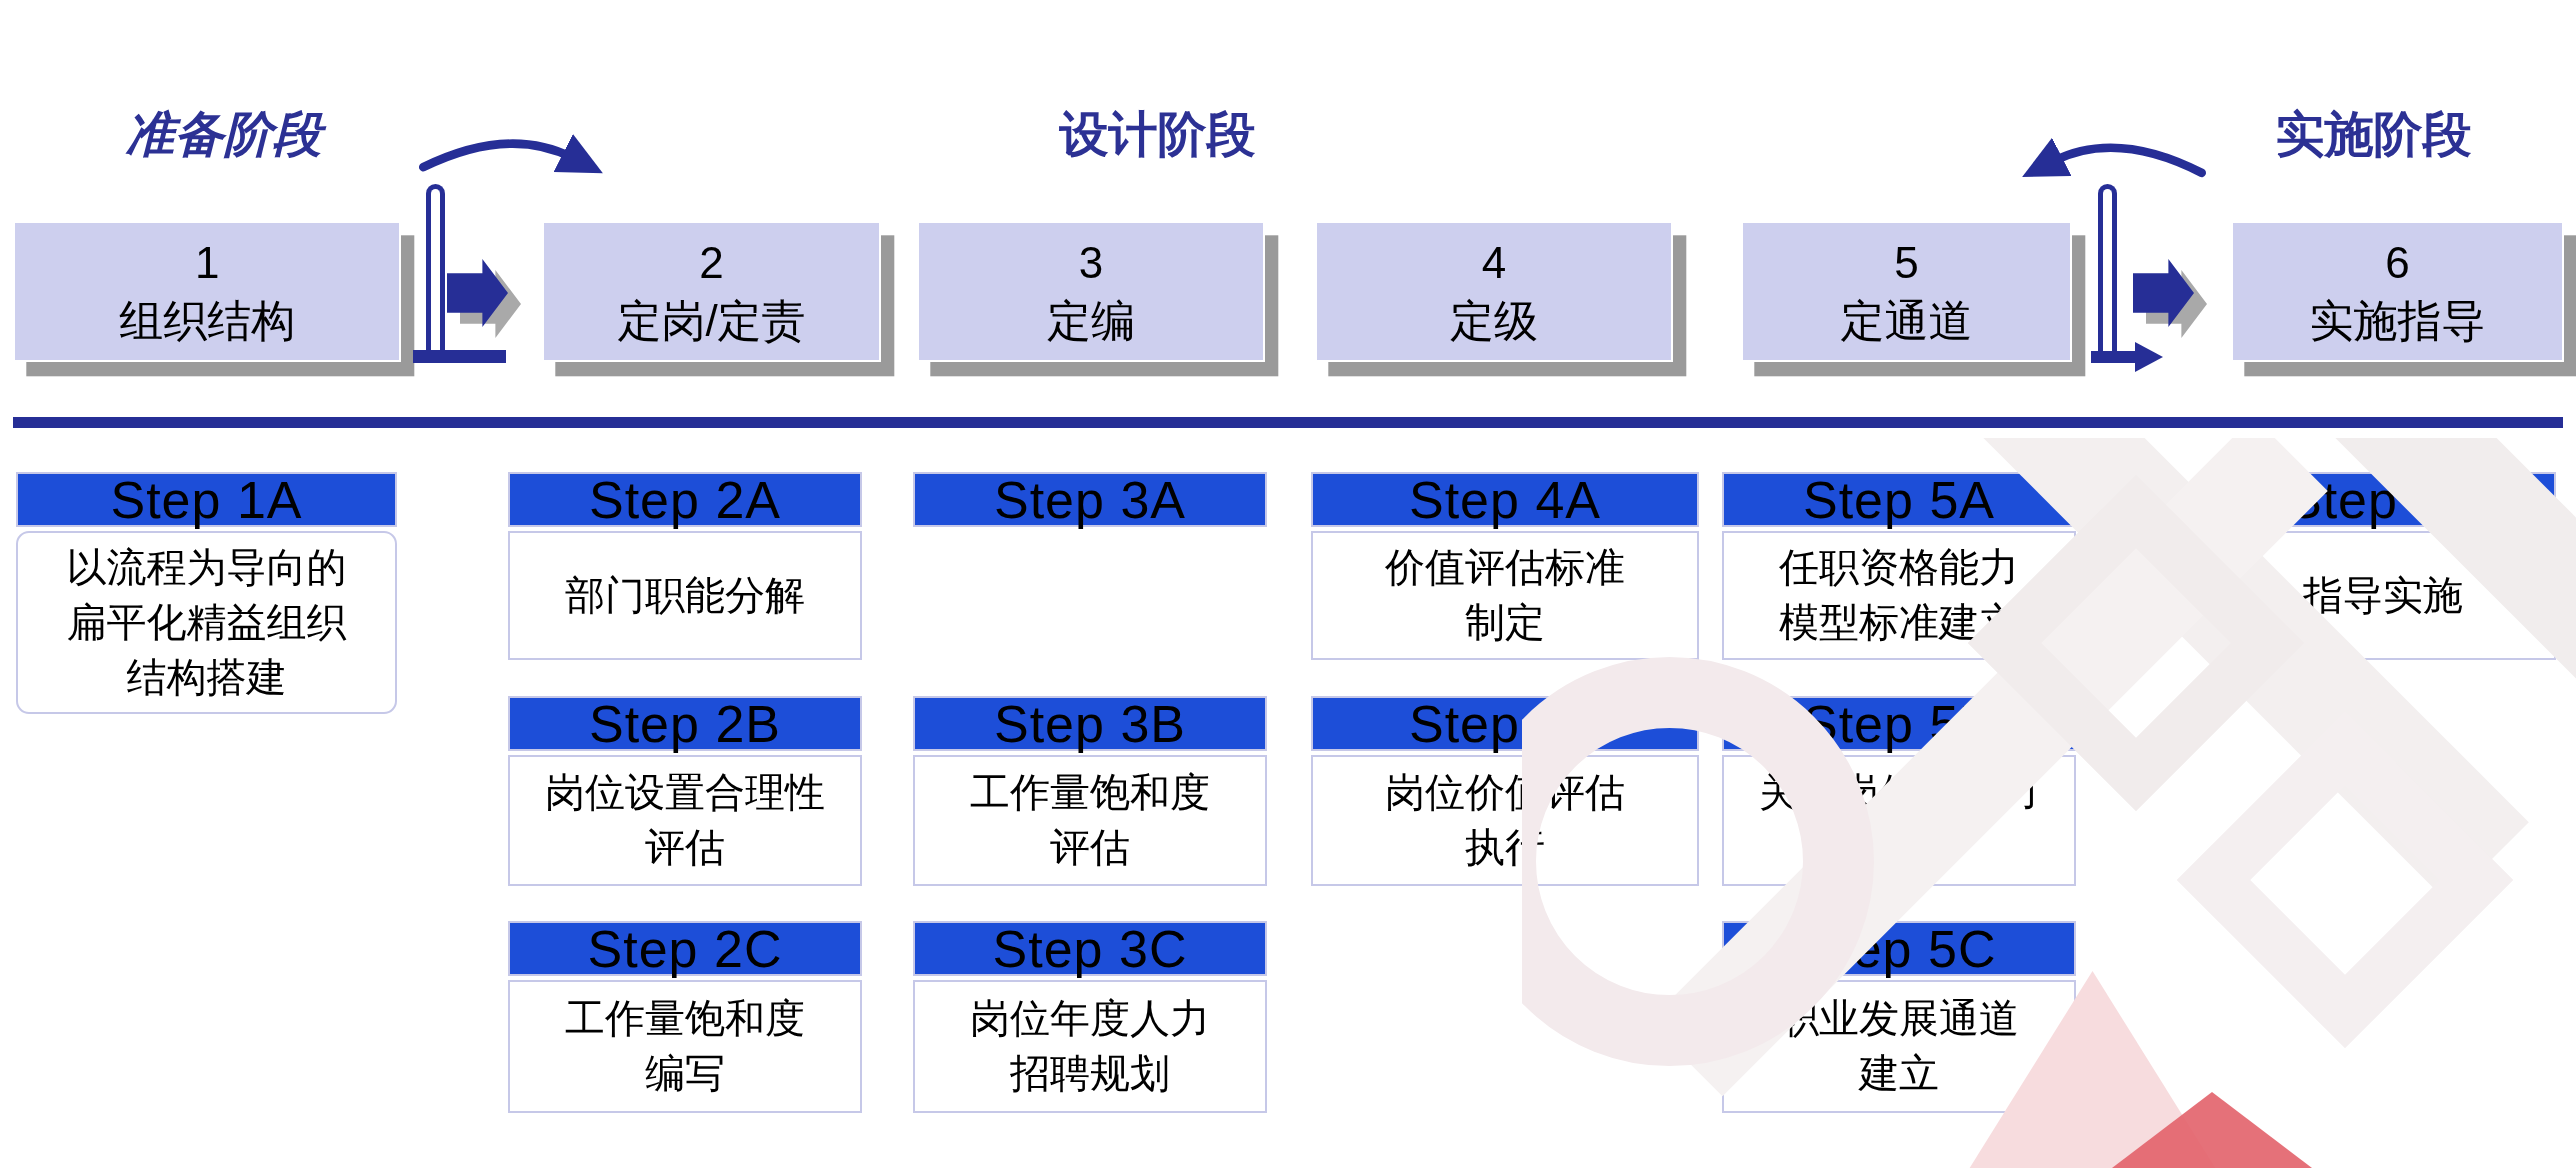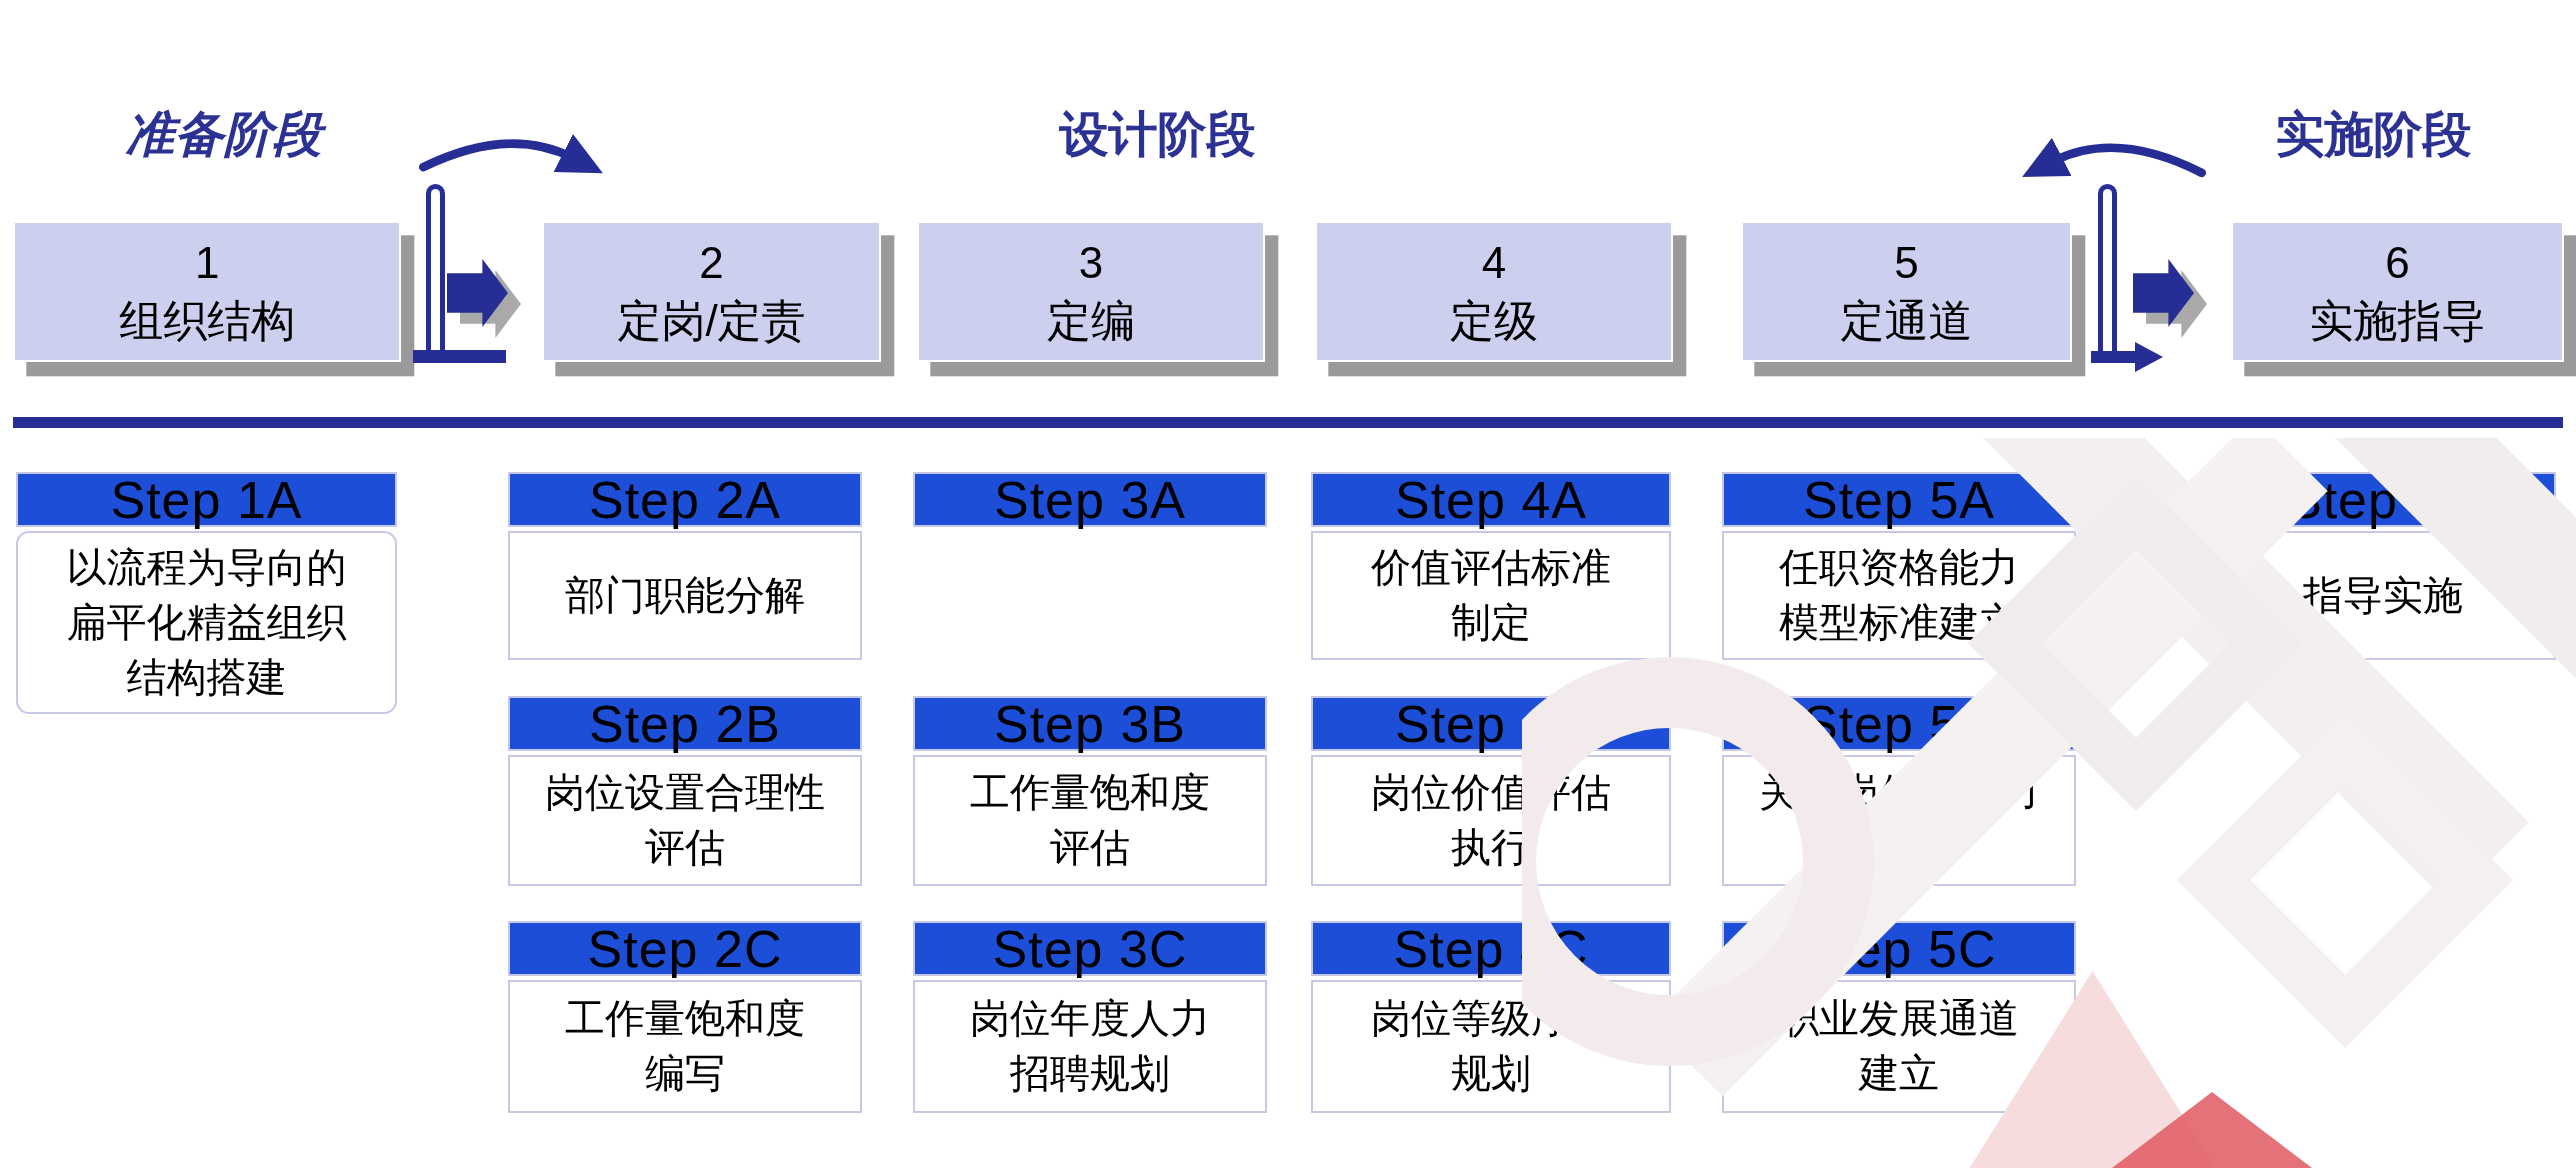--- a/index.html
+++ b/index.html
@@ -70,21 +70,21 @@
   }
   .step-body{
     box-sizing:border-box;margin-top:3.8px;background:#ffffff;border:2.9px solid #c6c8e8;
     display:flex;align-items:center;justify-content:center;
     font-size:40px;line-height:1.38;text-align:center;white-space:pre-line;color:#000;
   }
   
   .col1{left:16px;width:381px;}
   .col2{left:508px;width:354px;}
   .col3{left:913px;width:354px;}
-  .col4{left:1311px;width:360px;}
+  .col4{left:1311px;width:388px;}
   .col5{left:1722px;width:354px;}
   .col6{left:2210px;width:346px;}
   .rowA{top:472px;} .rowB{top:696px;border-radius:15px;} .rowC{top:921px;}
   .bodyA{height:129px;} .bodyA-tall{height:183px;border-radius:13px;} .bodyB{height:131px;} .bodyC{height:133px;}
   
   .watermark{position:absolute;left:1522px;top:438px;width:1054px;height:731px;overflow:hidden;z-index:2;pointer-events:none;}
   .wm{position:absolute;}
   .wm-stripe1{left:171px;top:38px;width:932px;height:114px;background:#f3efef;transform:rotate(45deg);}
   .wm-stripe2{left:409px;top:-76px;width:932px;height:114px;background:#f1eded;transform:rotate(45deg);}
   .wm-stripe3{left:38px;top:266px;width:856px;height:105px;background:#f5f1f1;transform:rotate(-45deg);}
@@ -208,25 +208,20 @@
   <div class="step col4 rowA">
     <div class="step-header">Step 4A</div>
     <div class="step-body bodyA">价值评估标准
 制定</div>
   </div>
   <div class="step col4 rowB">
     <div class="step-header">Step 4B</div>
     <div class="step-body bodyB">岗位价值评估
 执行</div>
   </div>
-  <div class="step col4 rowC">
-    <div class="step-header">Step 4C</div>
-    <div class="step-body bodyC">岗位等级序列
-规划</div>
-  </div>
 
   <div class="step col5 rowA">
     <div class="step-header">Step 5A</div>
     <div class="step-body bodyA">任职资格能力
 模型标准建立</div>
   </div>
   <div class="step col5 rowB">
     <div class="step-header">Step 5B</div>
     <div class="step-body bodyB">关键岗位胜任力
 测评</div>

